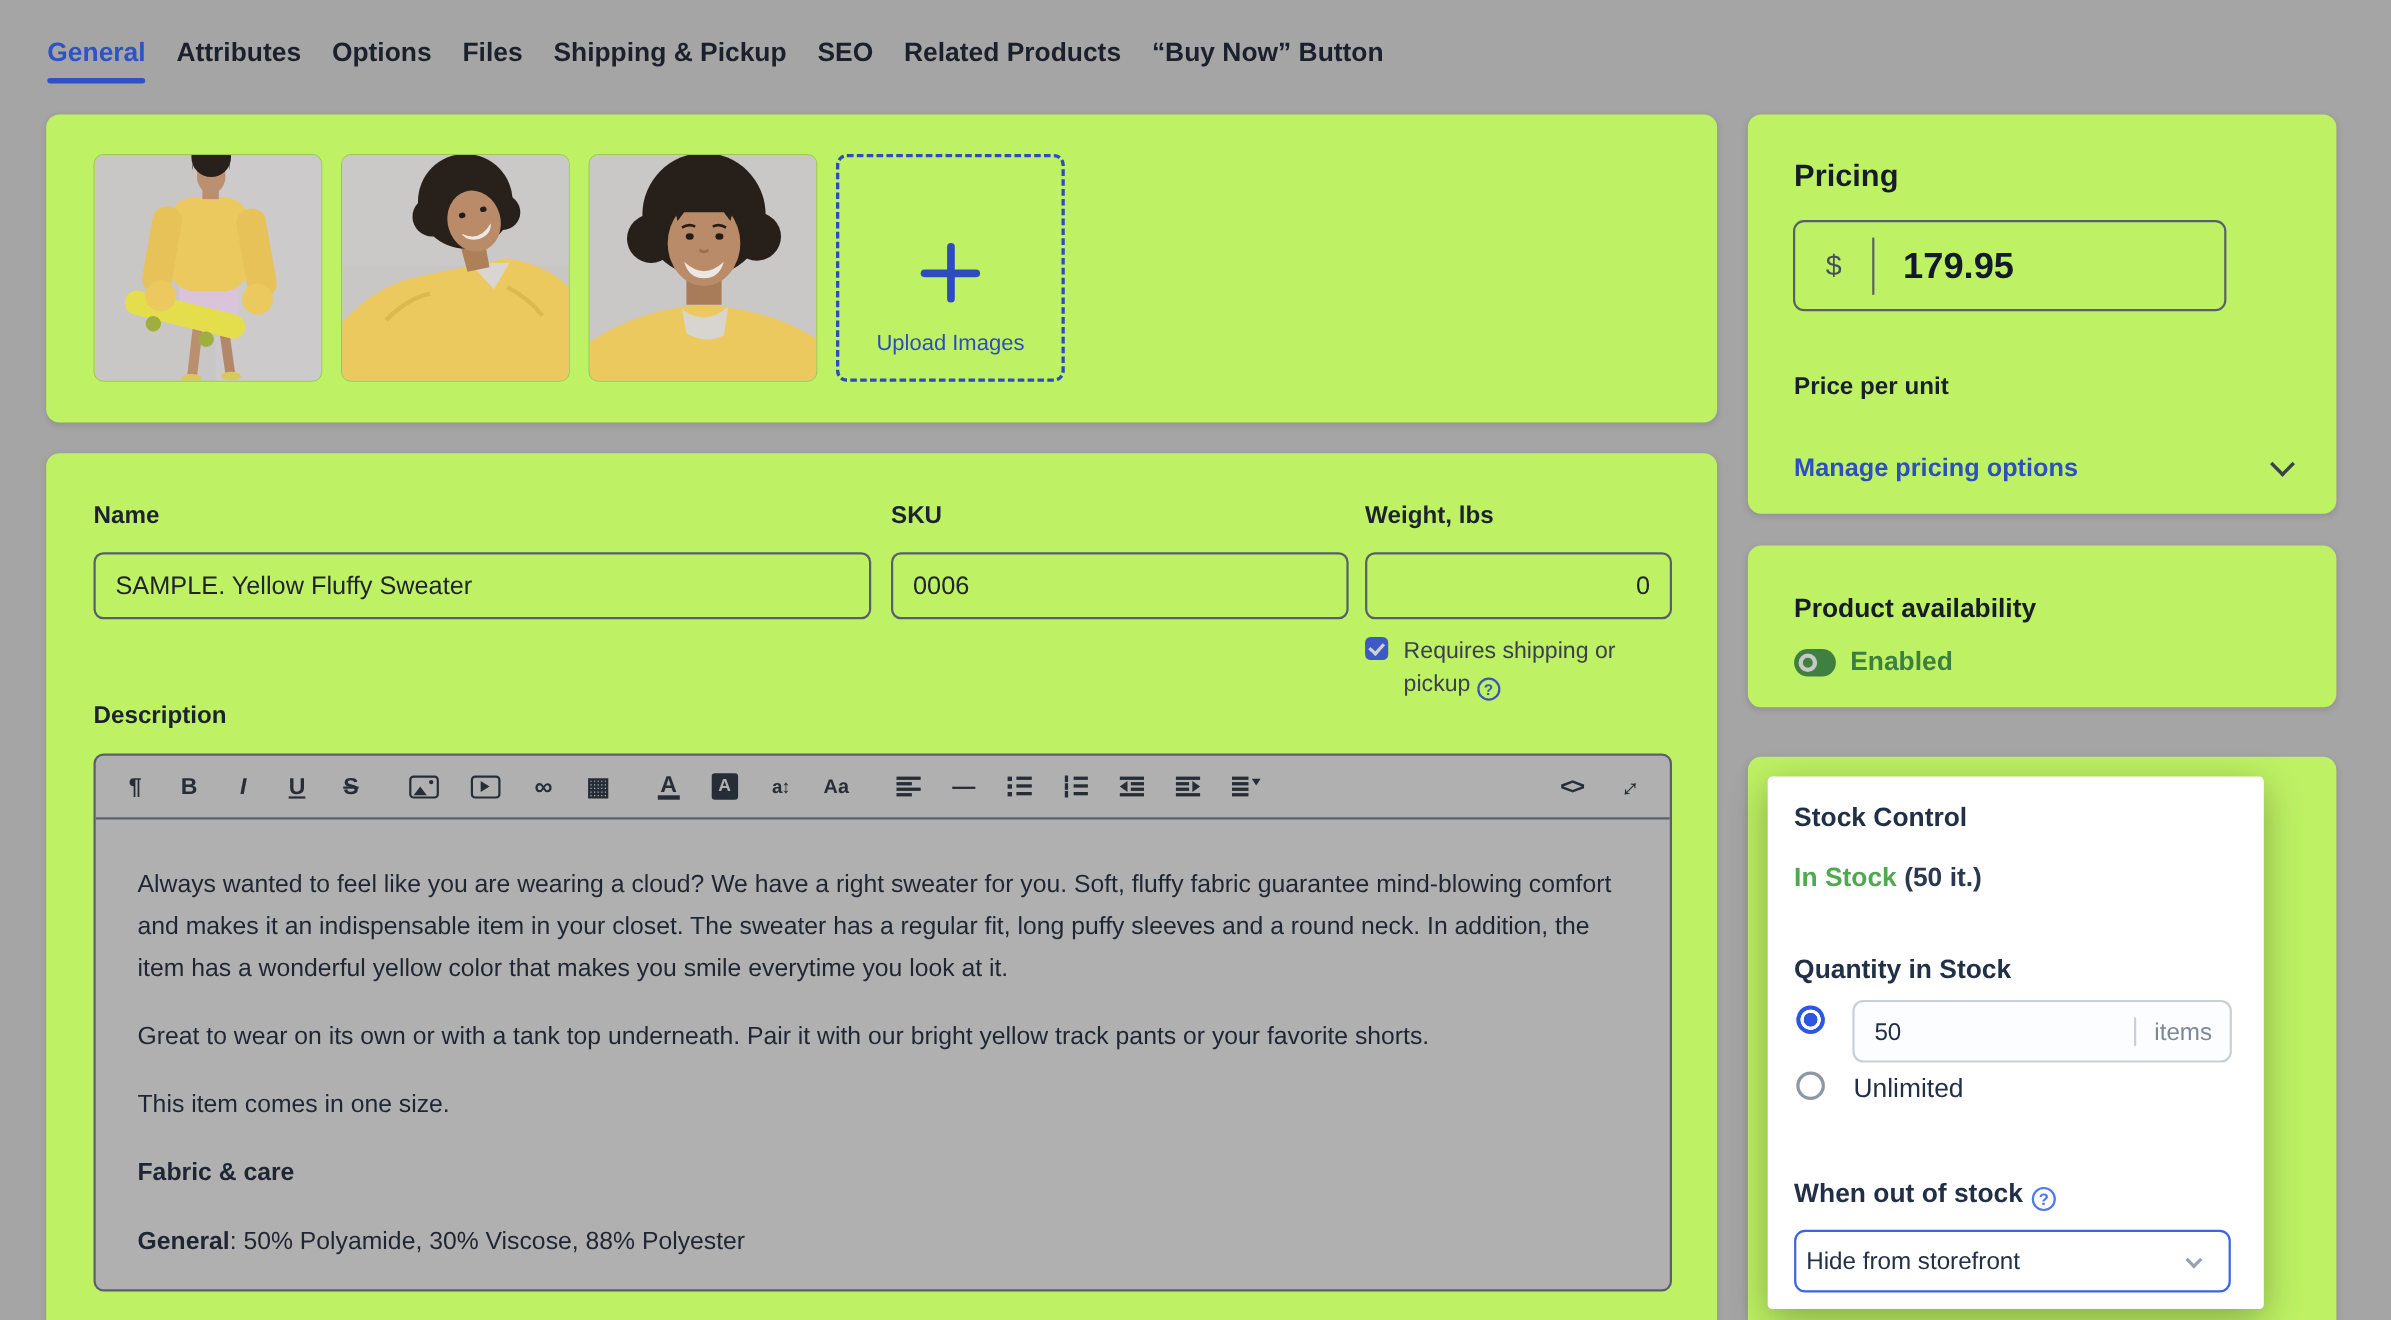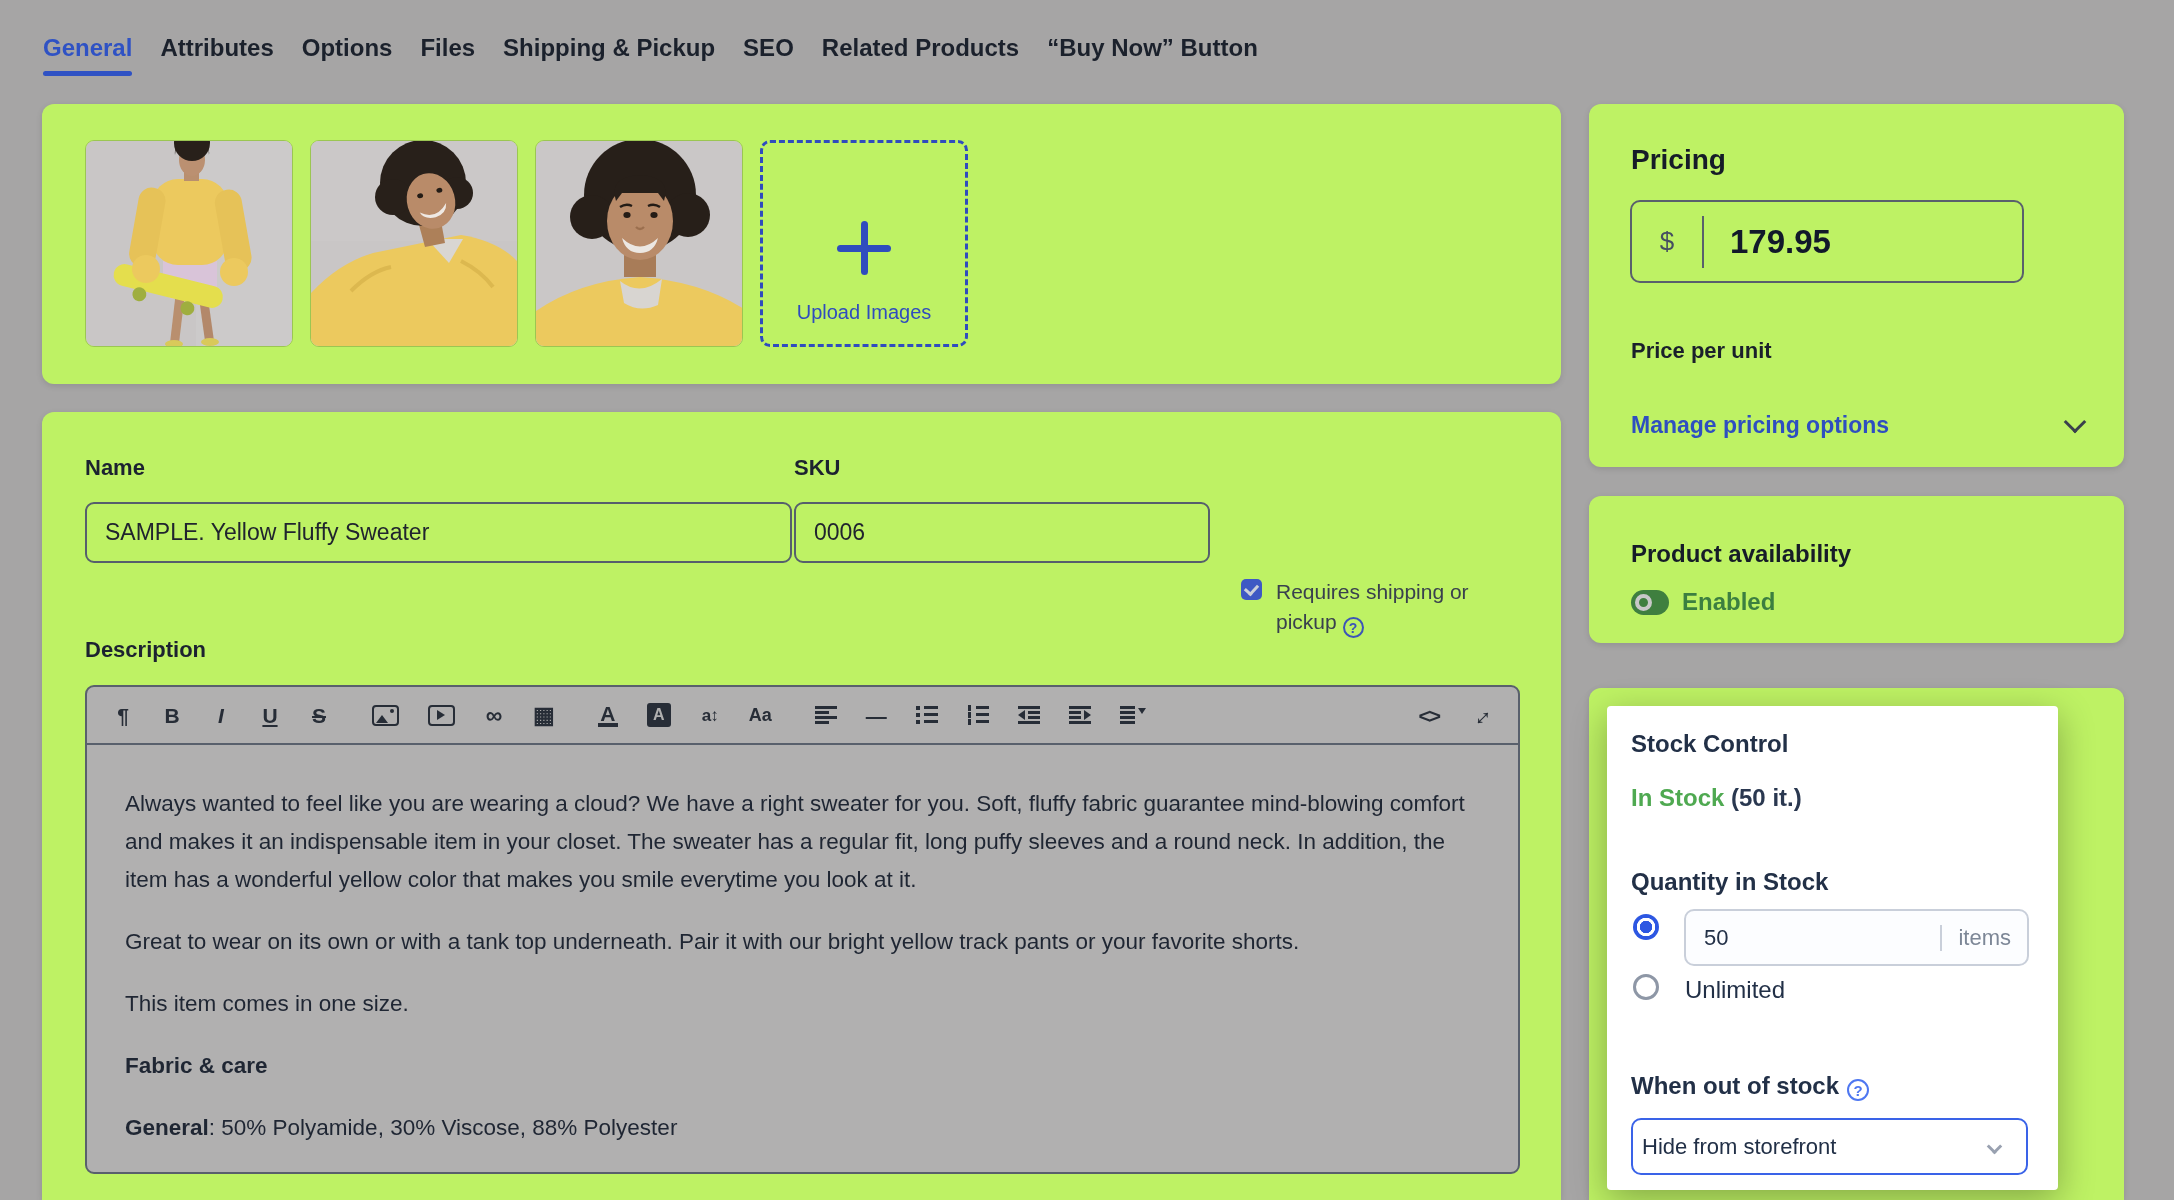--- a/index.html
+++ b/index.html
@@ -31,21 +31,21 @@
   .plus-icon::after { left:24px; top:0; width:7px; height:54px; }
   .upload-label { position:absolute; left:0; right:0; bottom:20px; text-align:center; font-size:20px; color:#2f4cbe; }
 
   
   .f-label { font-size:22px; font-weight:700; color:#1c2230; }
   .field { position:absolute; }
   .field .f-label { display:block; margin-bottom:21px; }
   .txt-input { height:61px; width:100%; background:transparent; border:2px solid #565f6c; border-radius:9px;
                font-family:"Liberation Sans",sans-serif; font-size:23px; color:#20242e; padding:0 18px; outline:none; }
   .field-name   { left:43px;   top:43px; width:707px; }
-  .field-sku    { left:752px;  top:43px; width:416px; }
+  .field-sku    { left:768px;  top:43px; width:416px; }
   .field-weight { left:1199px; top:43px; width:279px; }
   .field-weight .txt-input { text-align:right; }
 
   .ship-check { position:absolute; left:1199px; top:165px; display:flex; gap:14px; cursor:pointer; }
   .checkbox { flex:0 0 auto; width:21px; height:21px; background:#3e59c4; border-radius:5px; position:relative; margin-top:2px; }
   .checkbox::after { content:""; position:absolute; left:6px; top:3px; width:6px; height:10px;
                      border-right:3px solid #ccd0d9; border-bottom:3px solid #ccd0d9; transform:rotate(42deg); }
   .ship-label { width:208px; font-size:21px; line-height:30px; color:#39404e; }
   .help-dim { display:inline-block; width:21px; height:21px; border:2px solid #3c55b8; border-radius:50%;
               color:#3c55b8; font-size:14px; font-weight:700; text-align:center; line-height:18px; vertical-align:-4px; }
@@ -246,20 +246,24 @@
   <div class="field field-name">
     <label class="f-label">Name</label>
     <input class="txt-input" type="text" value="SAMPLE. Yellow Fluffy Sweater" style="">
   </div>
 
   <div class="field field-sku">
     <label class="f-label">SKU</label>
     <input class="txt-input" type="text" value="0006" style="">
   </div>
 
+  <div class="field field-weight">
+    <label class="f-label">Weight, lbs</label>
+    <input class="txt-input" type="text" value="0" style="">
+  </div>
 
   <div class="ship-check">
     <span class="checkbox"></span>
     <span class="ship-label"><span>Requires shipping or pickup</span>
       <span class="help-dim">?</span></span>
   </div>
 
   <label class="f-label desc-label">Description</label>
 
   <div class="editor">

